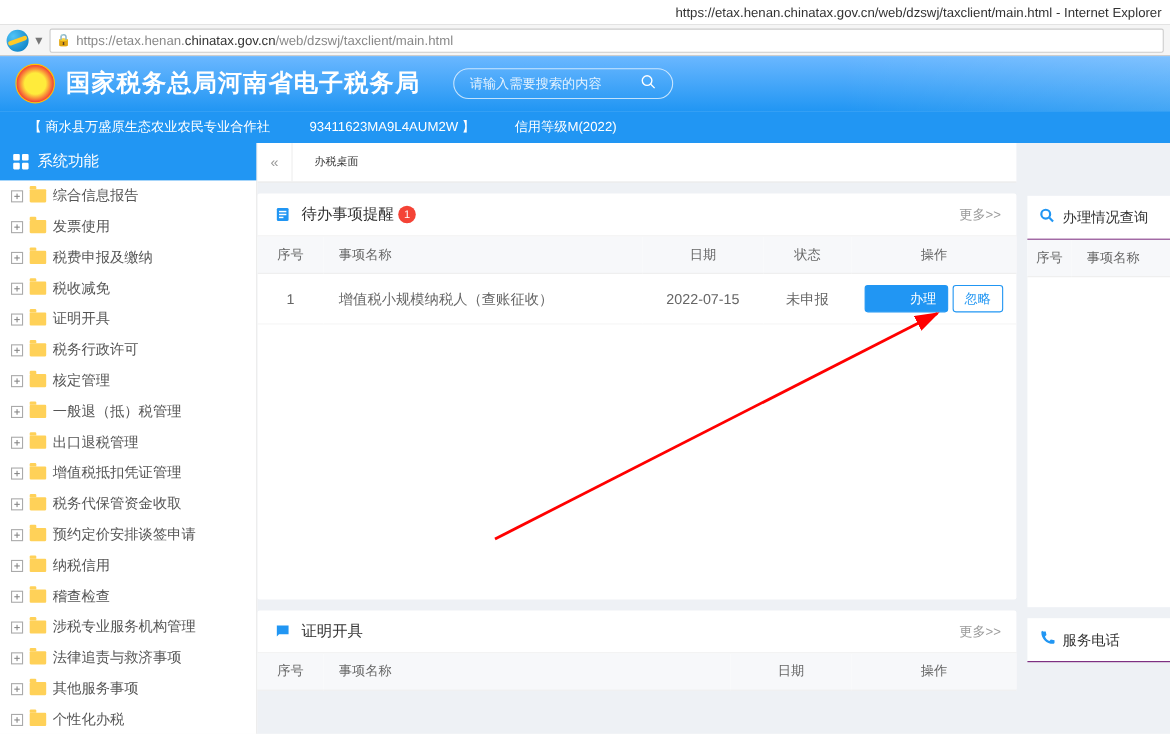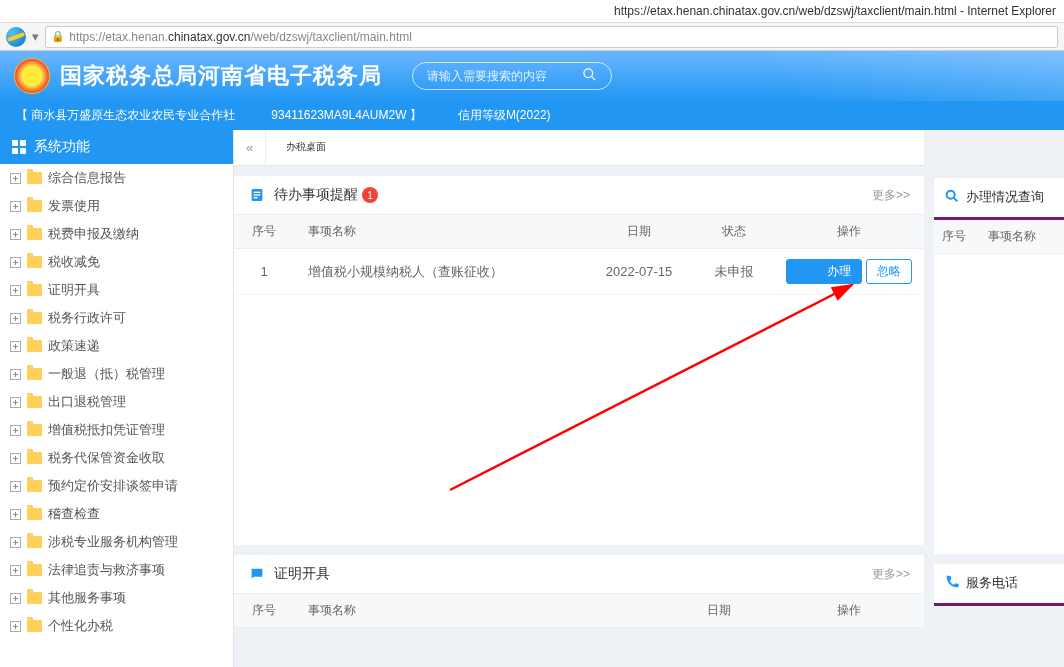--- a/index.html
+++ b/index.html
@@ -17,21 +17,21 @@
     
     .top-header { background: linear-gradient(to bottom,#6ab7ff 0%, #2196f3 100%); height: 50px; display:flex; align-items:center; padding: 0 14px; position:relative; overflow:hidden; }
     .top-header::after{ content:""; position:absolute; right:0; bottom:0; width:300px; height:50px; background: linear-gradient(to right, transparent, rgba(255,255,255,0.15)); }
     .emblem { width: 36px; height: 36px; border-radius:50%; background: radial-gradient(circle,#ffeb3b 40%,#f44336 70%); margin-right: 10px; border:1px solid #ffc107; }
     .site-title { color:#fff; font-size: 22px; font-weight: bold; letter-spacing: 1px; }
     .search-box { margin-left: 30px; display:flex; align-items:center; border:1px solid rgba(255,255,255,0.7); border-radius: 15px; padding: 3px 14px; width: 200px; height:28px; }
     .search-box input { background: transparent; border:none; outline:none; color:#fff; font-size:12px; flex:1; }
     .search-box input::placeholder { color: rgba(255,255,255,0.85); }
     .search-ic { color:#fff; font-size:15px; }
     
-    .sub-header { background: #2196f3; color:#fff; padding: 6px 16px; display:flex; font-size:12px; }
+    .sub-header { background: #2196f3; color:#fff; padding: 6px 26px; display:flex; font-size:12px; }
     .sub-header span { margin-right: 36px; white-space:nowrap; }
     
     .main { display:flex; height: calc(667px - 18px - 28px - 50px - 28px); }
     
     .sidebar { width: 234px; background:#fff; border-right:1px solid #e5e5e5; }
     .side-head { background:#2196f3; color:#fff; padding: 8px 12px; display:flex; align-items:center; font-size:14px; }
     .grid4{display:inline-grid;grid-template-columns:repeat(2,6px);grid-gap:2px;}
     .grid4 span{width:6px;height:6px;background:#fff;border-radius:1px;}
     .menu { list-style:none; }
     .menu li { display:flex; align-items:center; padding: 4px 10px; font-size:13px; color:#555; cursor:pointer; line-height:20px; }
@@ -63,21 +63,21 @@
     .tbl td { padding:10px 8px; font-size:13px; color:#666; text-align:center; border-bottom:1px solid #f5f5f5; }
     .tbl td.left { text-align:left; padding-left:14px; }
     .status-red { color:#f44336; }
     .btn { display:inline-block; padding:3px 10px; border-radius:3px; font-size:12px; cursor:pointer; }
     .btn-primary { background:#2196f3; color:#fff; border:1px solid #2196f3;padding-left:40px; }
     .btn-outline { background:#fff; color:#2196f3; border:1px solid #2196f3; }
     
     .card-body-tall { min-height:330px; }
     
     .side-card { background:#fff; margin-top:10px; }
-    .side-card-head { display:flex; padding:10px 10px; border-bottom:3px solid #701a75; }
+    .side-card-head { display:flex; align-items:center; padding:10px 10px; border-bottom:1px solid #701a75; }
     .side-card-head .ic { margin-right:6px; }
     
     .arrow-annot { position:absolute; pointer-events:none; z-index:200; }
   </style>
 </head>
 <body>
 
 <div class="browser-chrome">
   <div class="browser-title">
     <span>https://etax.henan.chinatax.gov.cn/web/dzswj/taxclient/main.html</span><span> - Internet Explorer</span>
@@ -153,21 +153,21 @@
           <span>证明开具</span>
         </li>
         <li>
           <span class="exp"></span>
           <span class="folder"></span>
           <span>税务行政许可</span>
         </li>
         <li>
           <span class="exp"></span>
           <span class="folder"></span>
-          <span>政策速递</span>
+          <span>核定管理</span>
         </li>
         <li>
           <span class="exp"></span>
           <span class="folder"></span>
           <span>一般退（抵）税管理</span>
         </li>
         <li>
           <span class="exp"></span>
           <span class="folder"></span>
           <span>出口退税管理</span>
@@ -179,20 +179,25 @@
         </li>
         <li>
           <span class="exp"></span>
           <span class="folder"></span>
           <span>税务代保管资金收取</span>
         </li>
         <li>
           <span class="exp"></span>
           <span class="folder"></span>
           <span>预约定价安排谈签申请</span>
+        </li>
+        <li>
+          <span class="exp"></span>
+          <span class="folder"></span>
+          <span>纳税信用</span>
         </li>
         <li>
           <span class="exp"></span>
           <span class="folder"></span>
           <span>稽查检查</span>
         </li>
         <li>
           <span class="exp"></span>
           <span class="folder"></span>
           <span>涉税专业服务机构管理</span>

